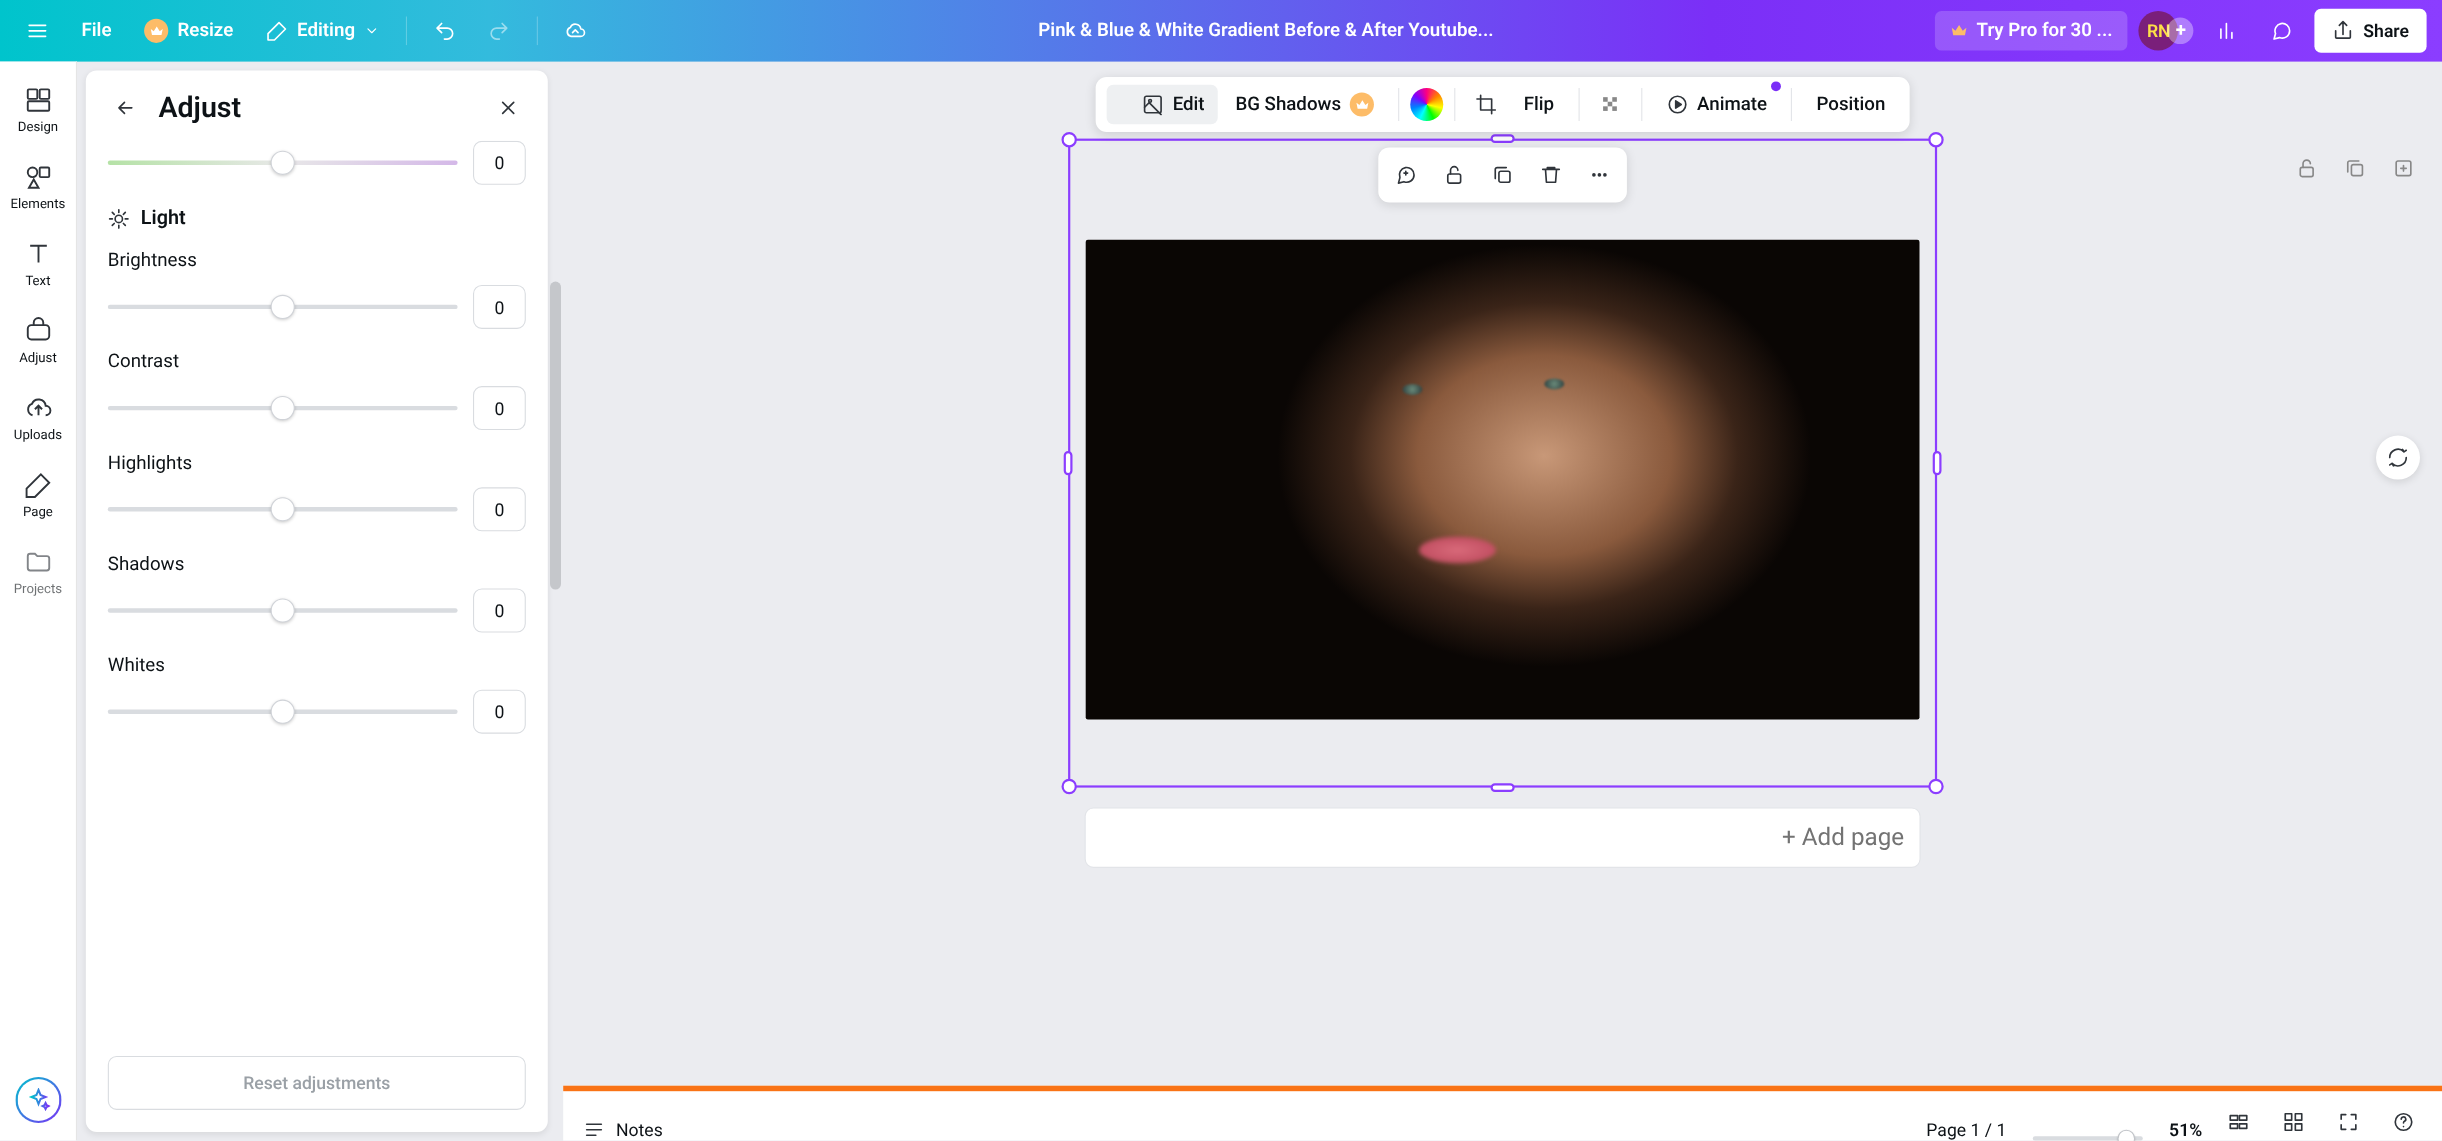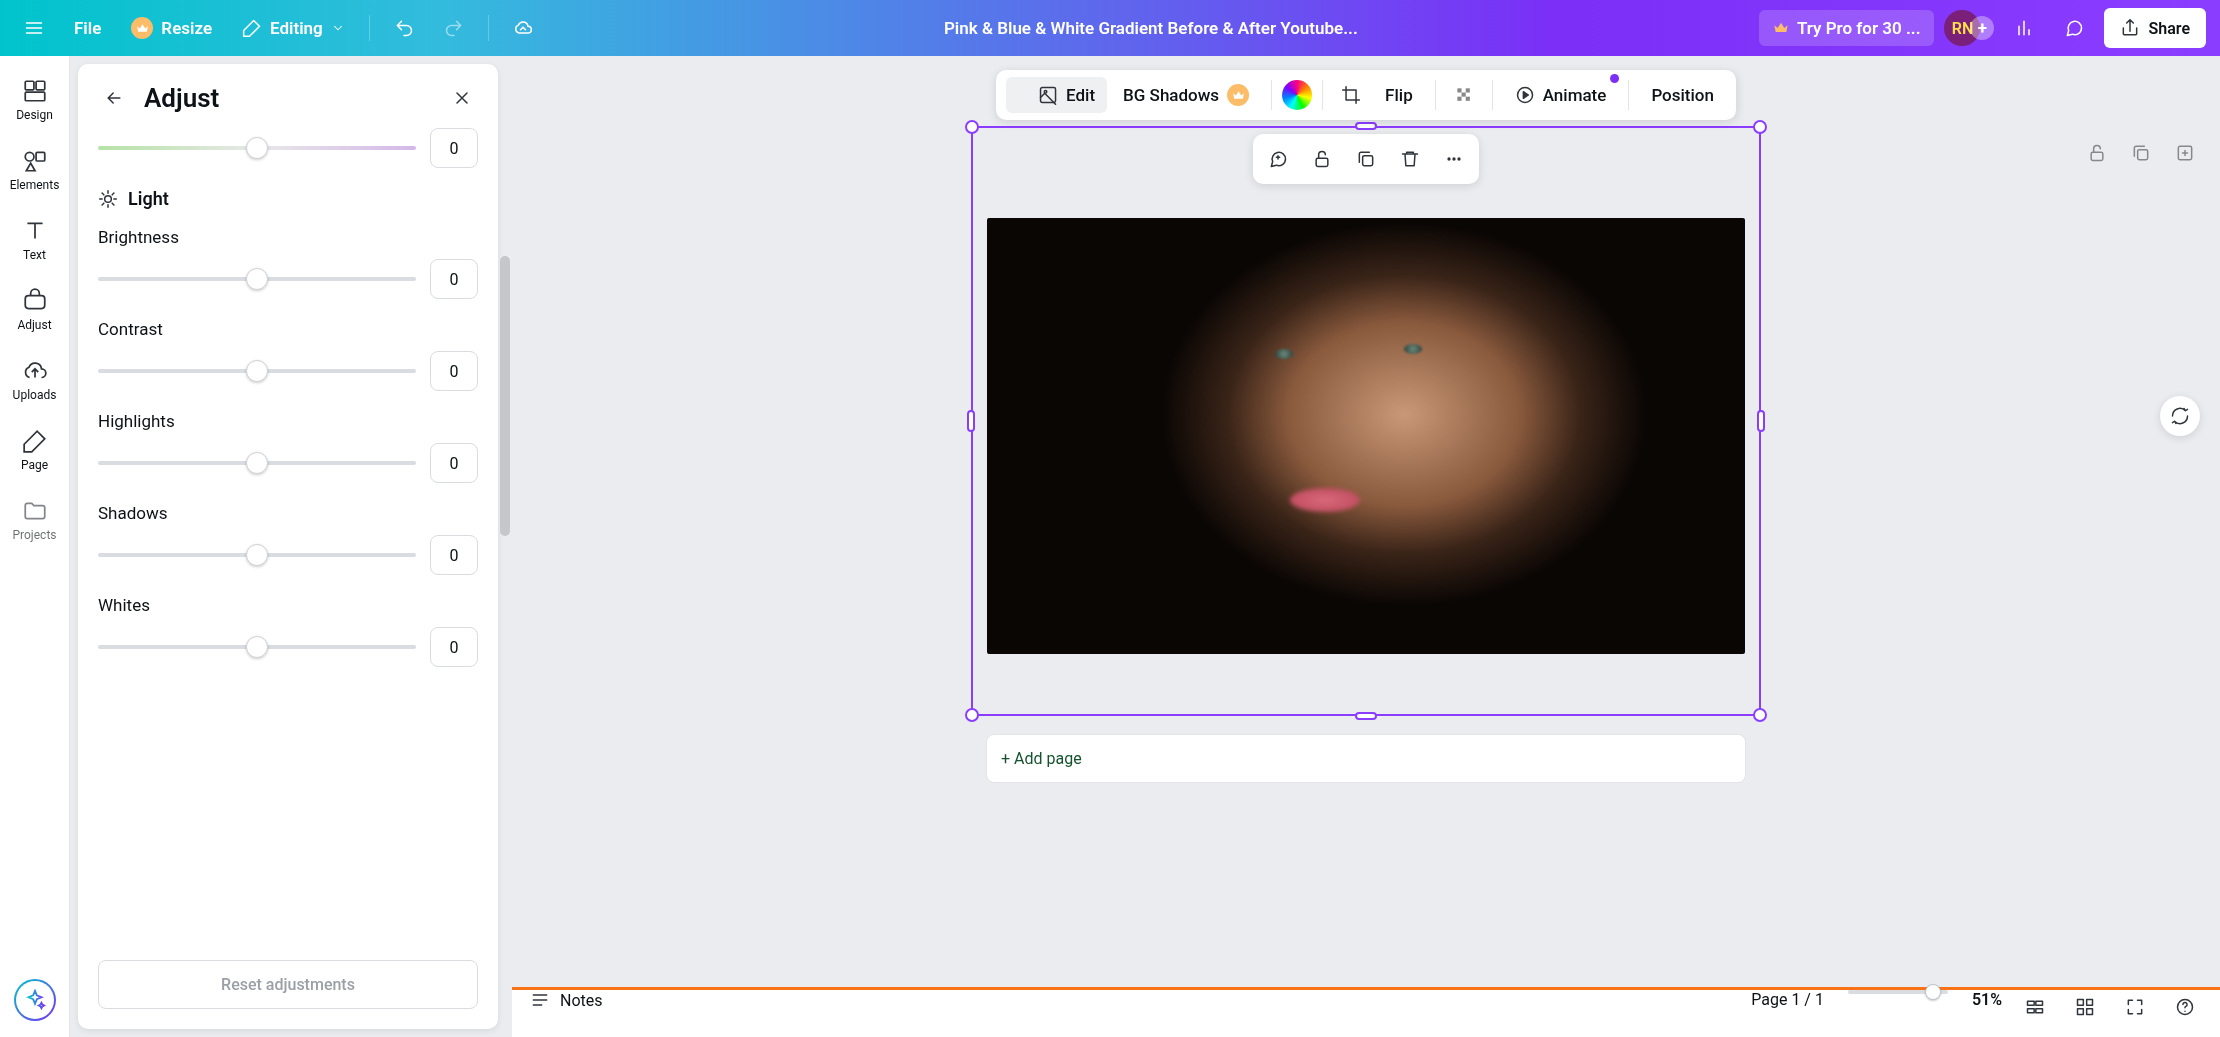--- a/index.html
+++ b/index.html
@@ -70,26 +70,26 @@
 .h-tm{top:-6px;left:50%;transform:translateX(-50%);width:22px;height:8px;border-radius:4px}
 .h-bm{bottom:-6px;left:50%;transform:translateX(-50%);width:22px;height:8px;border-radius:4px}
 .h-ml{left:-6px;top:50%;transform:translateY(-50%);width:8px;height:22px;border-radius:4px}
 .h-mr{right:-6px;top:50%;transform:translateY(-50%);width:8px;height:22px;border-radius:4px}
 .canvas-img { position:absolute; top:90px; left:14px; right:14px; bottom:60px; background:radial-gradient(ellipse 40% 55% at 55% 45%,#c89878,#8a5a3d 38%,#3a2418 58%,#0a0604 80%); border-radius:2px; overflow:hidden; }
 .lips { position:absolute; left:40%; top:62%; width:70px; height:24px; background:radial-gradient(ellipse,#d96a7a,#b84458); border-radius:50%; filter:blur(2px); }
 .eye { position:absolute; width:18px; height:10px; background:radial-gradient(circle,#6a8a7a,#2a3a3a); border-radius:50%; filter:blur(1px); }
 .eye.e1{left:38%;top:30%}.eye.e2{left:55%;top:29%}
 .page-icons { position:absolute; top:80px; right:18px; display:flex; gap:10px; z-index:4; }
 .page-icons button { width:34px; height:34px; background:transparent; border:none; cursor:pointer; display:flex; align-items:center; justify-content:center; }
-.addpage { width:760px; margin-top:18px; background:#fff; border:1px solid #e2e4e8; border-radius:8px; padding:14px; text-align:left; font-size:16px; color:#14532d; cursor:pointer; }
+.addpage { width:760px; margin-top:18px; background:#fff; border:1px solid #e2e4e8; border-radius:8px; padding:14px; text-align:right; font-size:22px; color:#737373; cursor:pointer; }
 
 .rotate-fab { position:absolute; right:20px; top:340px; width:40px; height:40px; background:#fff; border-radius:50%; box-shadow:0 2px 8px rgba(0,0,0,.12); display:flex; align-items:center; justify-content:center; cursor:pointer; }
 
 
-.footer { height:50px; background:#fff; border-top:3px solid #f97316; display:flex; align-items:flex-start; padding:0 18px; gap:16px; font-size:16px; color:#0d1216; }
+.footer { height:50px; background:#fff; border-top:5px solid #f97316; display:flex; align-items:flex-end; padding:0 18px; gap:16px; font-size:16px; color:#0d1216; }
 .footer-left { display:flex; align-items:center; gap:10px; cursor:pointer; }
 .footer-spacer { flex:1; }
 .zoom-track { width:100px; height:4px; background:#d9dce0; border-radius:4px; position:relative; margin:0 8px; }
 .zoom-thumb { position:absolute; top:50%; left:85%; transform:translate(-50%,-50%); width:16px; height:16px; border-radius:50%; background:#fff; border:1px solid #c0c3c8; box-shadow:0 1px 2px rgba(0,0,0,.2); }
 .ft-icon { width:34px; height:34px; background:transparent; border:none; cursor:pointer; display:flex; align-items:center; justify-content:center; border-radius:6px; }
 
 svg.ico { width:20px; height:20px; stroke:#30353b; fill:none; stroke-width:1.8; stroke-linecap:round; stroke-linejoin:round; }
 svg.ico-w { stroke:#fff; }
 </style>
 </head>

